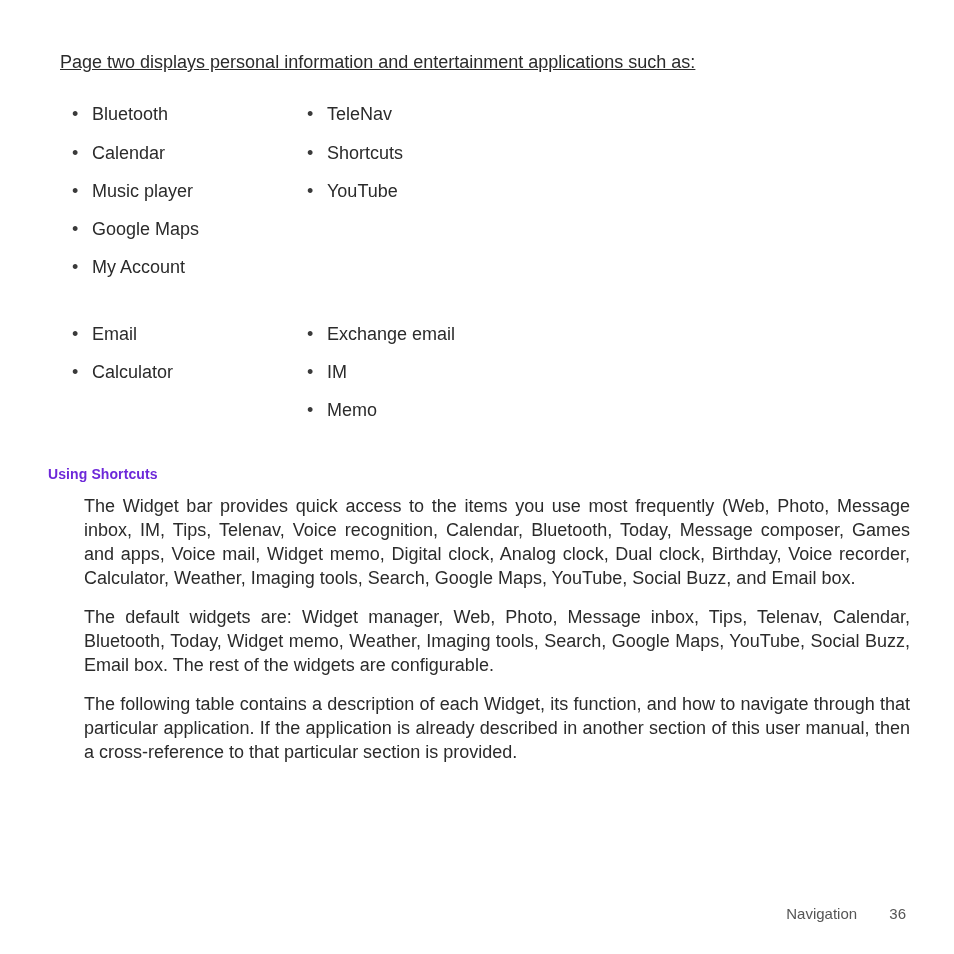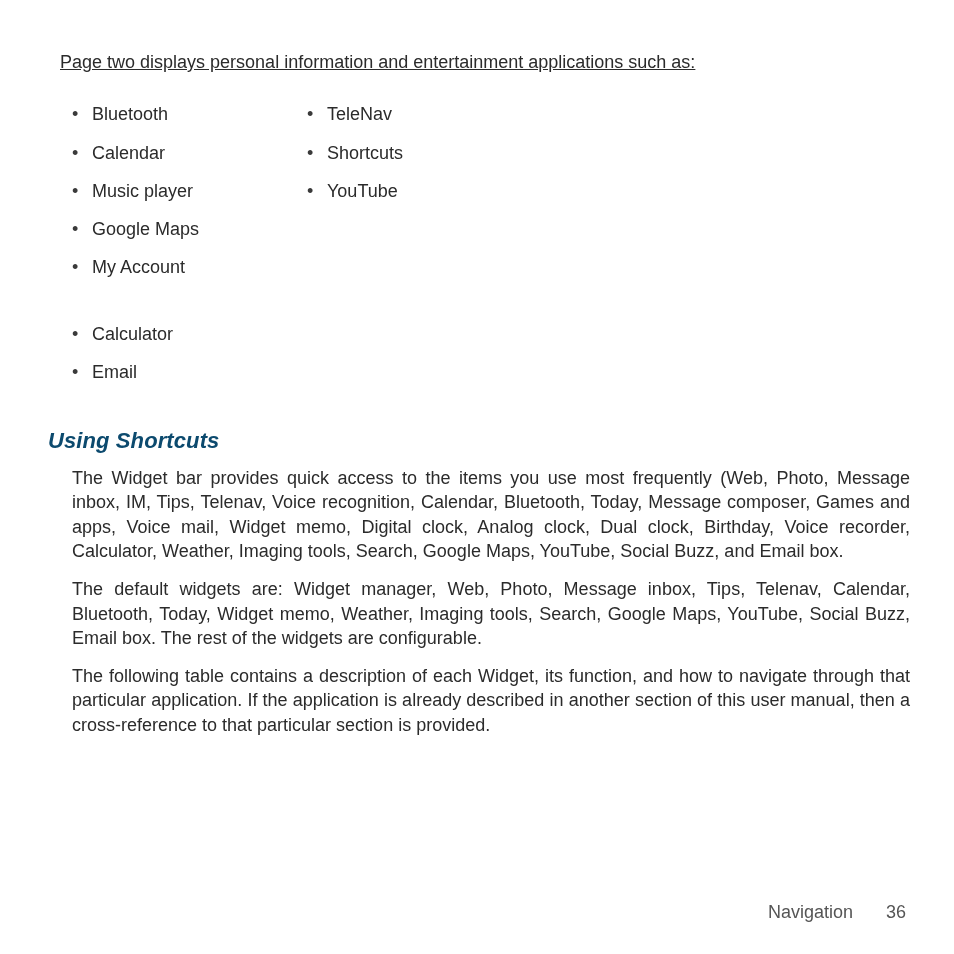--- a/index.html
+++ b/index.html
@@ -47,36 +47,35 @@
   ul li::before {
     content: "•";
     position: absolute;
     left: -16px;
     top: 0;
     font-size: 18px;
     color: #3a3a3a;
   }
   .section-heading {
     font-weight: 700;
-    font-style: italic;
-    color: #0c4a6e;
-    font-size: 22px;
+    color: #6d28d9;
+    font-size: 14px;
     margin: 20px 0 10px -12px;
     letter-spacing: 0.1px;
   }
   .body-para {
-    margin: 0 0 14px 12px;
+    margin: 0 0 14px 24px;
     text-align: justify;
     text-justify: inter-word;
   }
   .footer {
     position: absolute;
     bottom: 30px;
     right: 48px;
-    font-size: 18px;
+    font-size: 15px;
     color: #555;
   }
   .footer .sect {
     margin-right: 28px;
   }
 </style>
 </head>
 <body>
 
 <div class="page">
@@ -99,22 +98,29 @@
         <li>Shortcuts</li>
         <li>YouTube</li>
       </ul>
     </div>
   </div>
 
 
   <div class="two-col">
     <div class="col">
       <ul>
+        <li>Email</li>
         <li>Calculator</li>
-        <li>Email</li>
+      </ul>
+    </div>
+    <div class="col">
+      <ul>
+        <li>Exchange email</li>
+        <li>IM</li>
+        <li>Memo</li>
       </ul>
     </div>
   </div>
 
   <div class="section-heading">Using Shortcuts</div>
 
   <p class="body-para">The Widget bar provides quick access to the items you use most frequently (Web, Photo, Message inbox, IM, Tips, Telenav, Voice recognition, Calendar, Bluetooth, Today, Message composer, Games and apps, Voice mail, Widget memo, Digital clock, Analog clock, Dual clock, Birthday, Voice recorder, Calculator, Weather, Imaging tools, Search, Google Maps, YouTube, Social Buzz, and Email box.</p>
   <p class="body-para">The default widgets are: Widget manager, Web, Photo, Message inbox, Tips, Telenav, Calendar, Bluetooth, Today, Widget memo, Weather, Imaging tools, Search, Google Maps, YouTube, Social Buzz, Email box. The rest of the widgets are configurable.</p>
   <p class="body-para">The following table contains a description of each Widget, its function, and how to navigate through that particular application. If the application is already described in another section of this user manual, then a cross-reference to that particular section is provided.</p>
 

